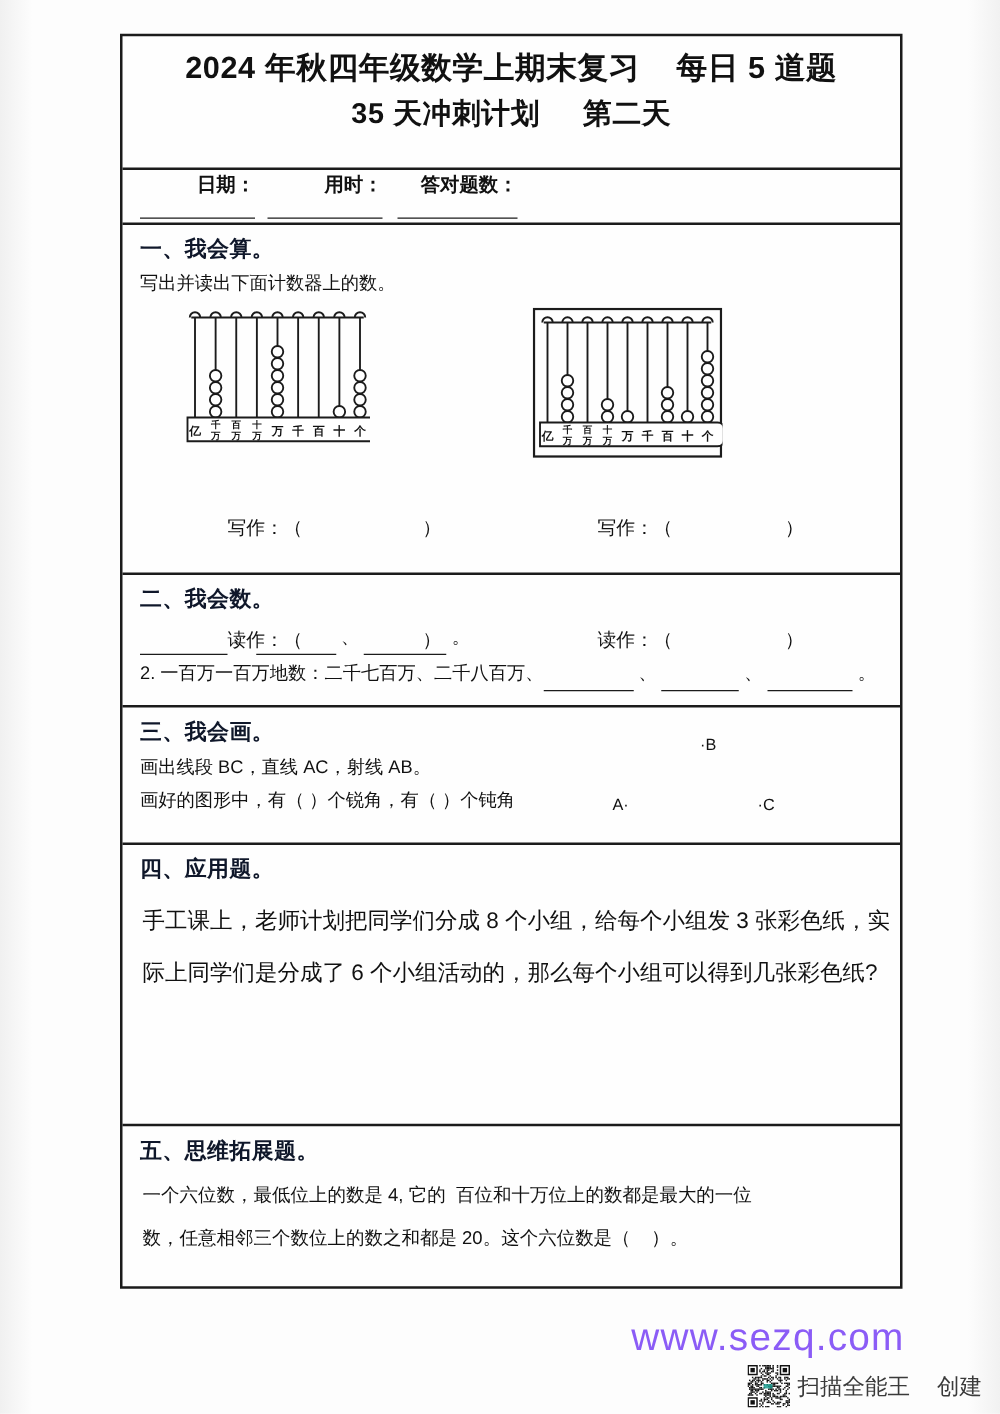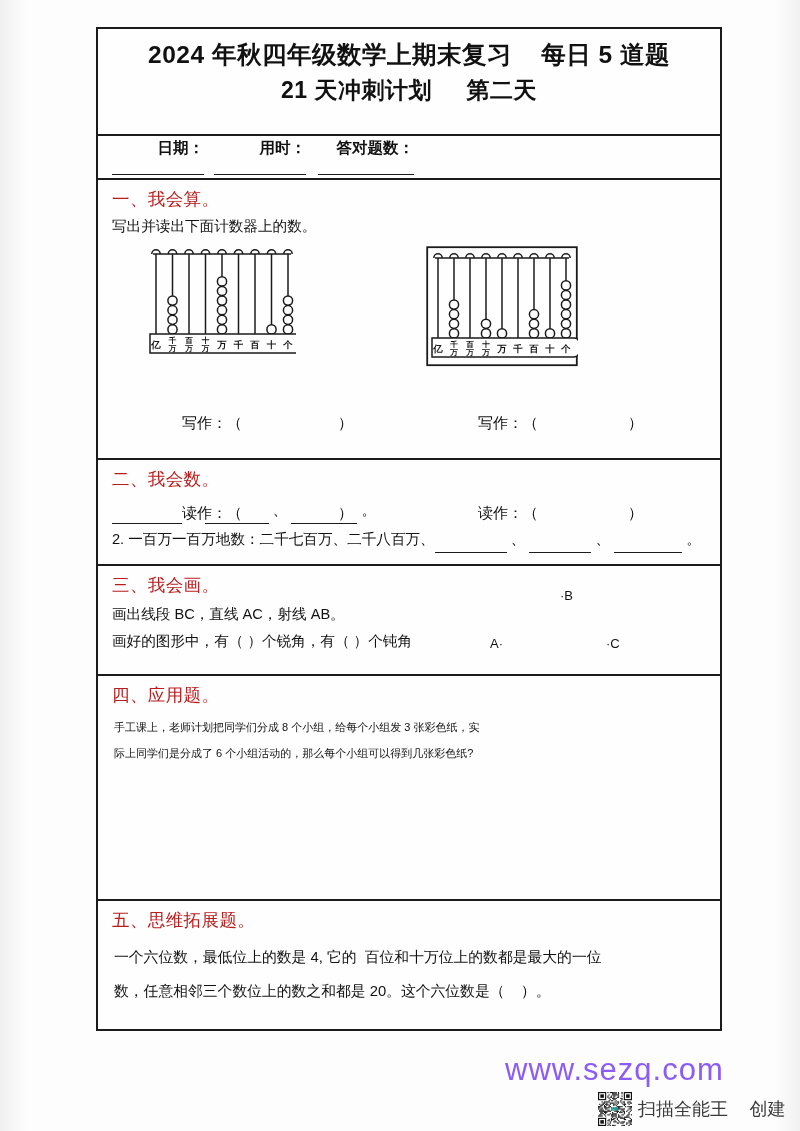--- a/index.html
+++ b/index.html
@@ -52,21 +52,21 @@
   .meta-blank{border-bottom:1.6px solid #1b1b1b;height:15px;display:inline-block;}
   .mb1{width:92px;}
   .mb2{width:92px;}
   .mb3{width:96px;}
   .meta-sp-a{width:10px;}
   .meta-sp-b{width:12px;}
 
   
   .sec-head{
     font-family:"Liberation Sans","DejaVu Sans",sans-serif;
-    font-weight:normal;font-size:17.5px;color:#b91c1c;
+    font-weight:bold;font-size:17.5px;color:#0f172a;
     padding:7px 0 4px 14px;letter-spacing:.4px;
   }
   .sec-body{
     font-family:"Liberation Sans","DejaVu Sans",sans-serif;
     font-size:14.6px;color:#111;padding:0 14px;line-height:1.85;
   }
 
   
   #s1-band{height:280px;}
   #s1-sub{padding:2px 14px 0 14px;font-size:14.6px;
@@ -92,21 +92,21 @@
   
   #s3-band{height:110px;position:relative;}
   .pt{position:absolute;font-size:13px;color:#111;
     font-family:"Liberation Sans","DejaVu Sans",sans-serif;white-space:pre;}
   #pt-a{left:392px;top:70px;}
   #pt-b{left:462px;top:22px;}
   #pt-c{left:508px;top:70px;}
 
   
   #s4-band{height:225px;}
-  #s4-body{padding:4px 16px 0 16px;line-height:2.35;font-size:11px;
+  #s4-body{padding:4px 16px 0 16px;line-height:2.35;font-size:18px;
     font-family:"Liberation Sans","DejaVu Sans",sans-serif;color:#111;}
   #s4-body div{white-space:pre;}
 
   
   #s5-band{height:auto;}
   #s5-body{padding:4px 16px 12px 16px;line-height:2.35;font-size:14.8px;
     font-family:"Liberation Sans","DejaVu Sans",sans-serif;color:#111;}
   #s5-body div{white-space:pre;}
 
   
@@ -142,21 +142,21 @@
   <div class="scan-edge-l"></div>
   <div class="scan-edge-r"></div>
 
   <div class="ghost" id="ghost1">习</div>
   <div class="ghost" id="ghost2">习</div>
 
   <div id="frame">
 
     <div class="band" id="title-band">
       <div class="title-line">2024 年秋四年级数学上期末复习    每日 5 道题</div>
-      <div class="title-line second">21 天冲刺计划     第二天</div>
+      <div class="title-line second">35 天冲刺计划     第二天</div>
     </div>
 
     <div class="band" id="meta-band">
       <div class="meta-item">
         <span class="meta-label">日期：</span>
         <span class="meta-blank mb1"></span>
       </div>
       <div class="meta-sp-a"></div>
       <div class="meta-item">
         <span class="meta-label">用时：</span>

